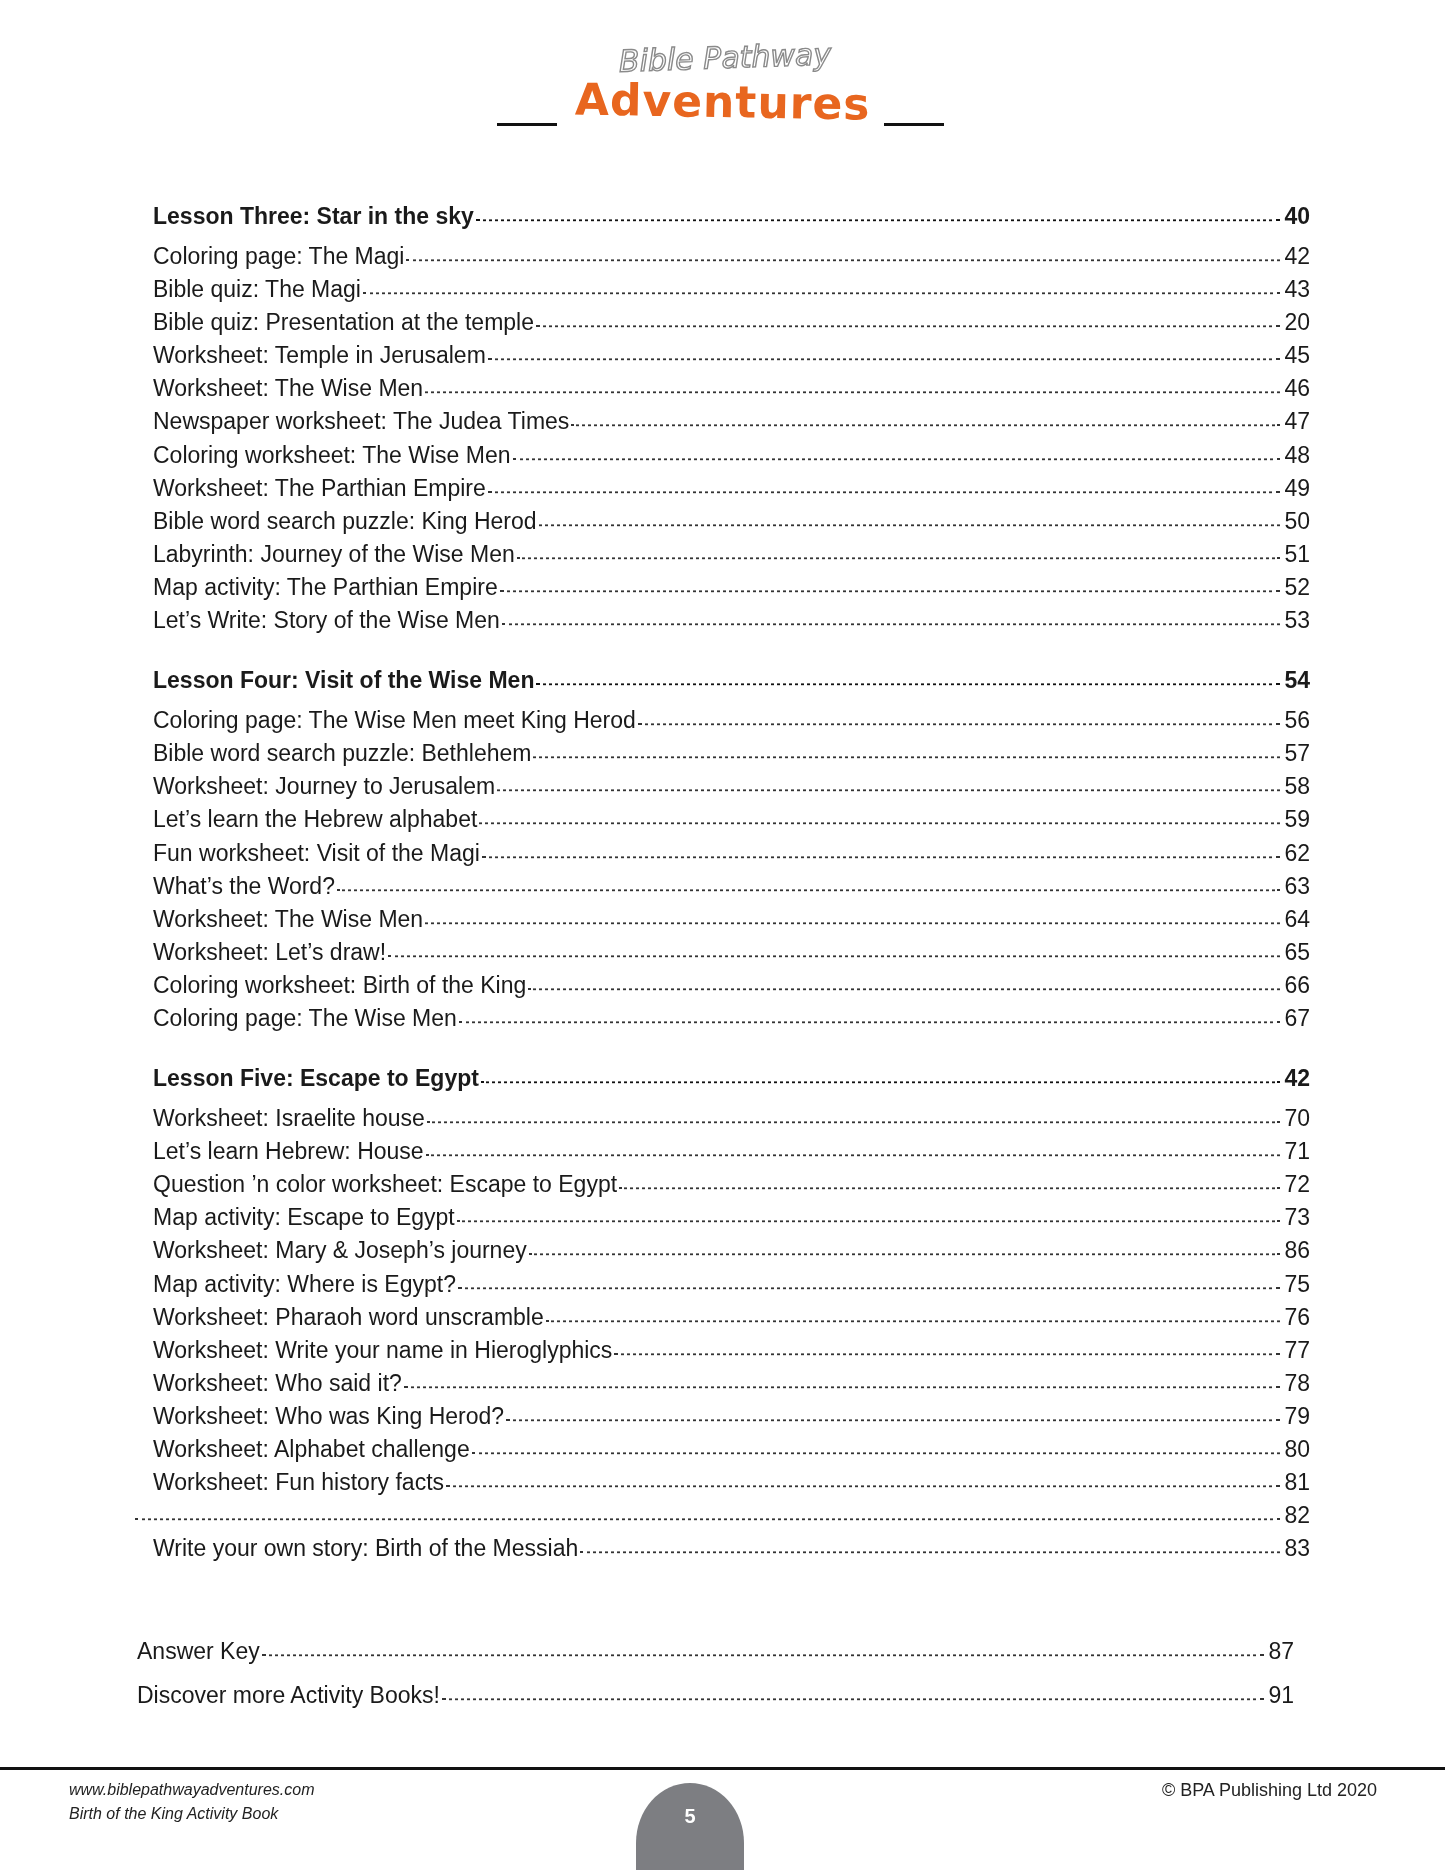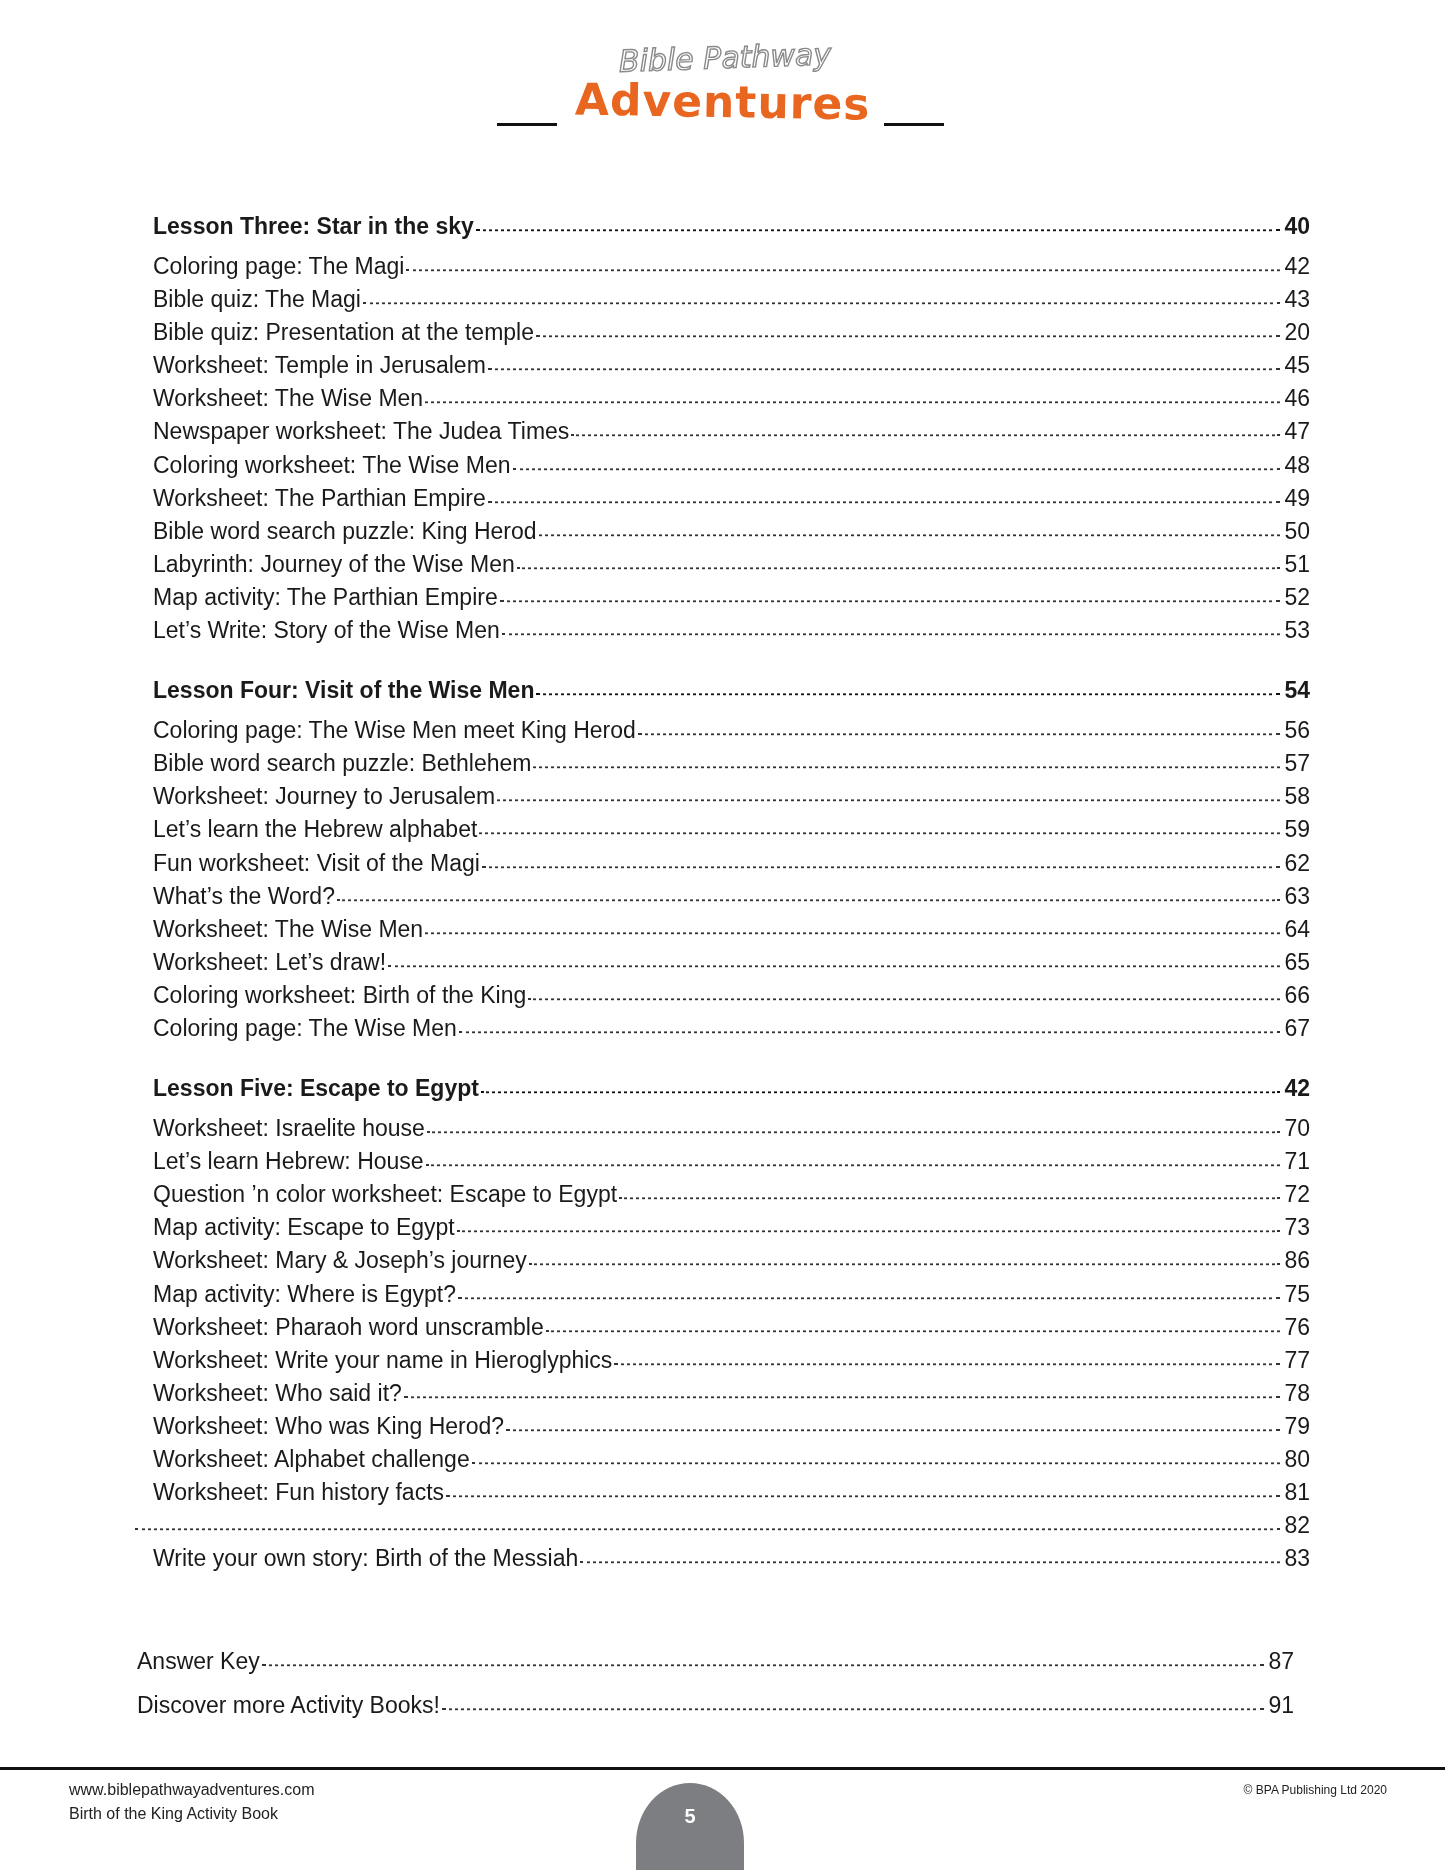--- a/index.html
+++ b/index.html
@@ -32,29 +32,29 @@
     .row {
       display: flex; align-items: baseline; height: 33.1px;
       font-size: 23px; line-height: 33px;
     }
     .row .title { white-space: nowrap; margin-left: 20px; }
     .row .dots {
       flex: 1; margin: 0 4px 0 2px; height: 1px; position: relative; top: -2px;
       border-bottom: 3px dotted #333;
       transform: scaleY(0.6);
     }
-    .row .page { white-space: nowrap; text-align: center; margin-top: 10px; }
+    .row .page { white-space: nowrap; text-align: center; }
     .row.heading { font-weight: bold; height: 40px; }
     .row.heading .dots { border-bottom-color: #111; }
     .extras { position: absolute; left: 117px; top: 1635px; width: 1177px; }
     .extras .row { height: 44px; }
     
     .footer-rule { position: absolute; left: 0; top: 1767px; width: 1445px; height: 3px; background: #111; }
-    .footer-left { position: absolute; left: 69px; top: 1778px; font-size: 16px; line-height: 24px; color: #222; }
-    .footer-right { position: absolute; right: 58px; top: 1778px; font-size: 12px; line-height: 24px; color: #222; }
+    .footer-left { position: absolute; left: 69px; top: 1778px; font-size: 16px; line-height: 24px; color: #222; font-style: italic; }
+    .footer-right { position: absolute; right: 68px; top: 1778px; font-size: 18px; line-height: 24px; color: #222; }
     .page-badge {
       position: absolute; left: 636px; top: 1783px; width: 108px; height: 160px;
       background: #7d7e82; border-radius: 54px / 60px;
     }
     .page-badge span {
       position: absolute; left: 0; top: 22px; width: 108px; text-align: center;
       color: #ffffff; font-weight: bold; font-size: 20px;
     }
   </style>
 </head>

